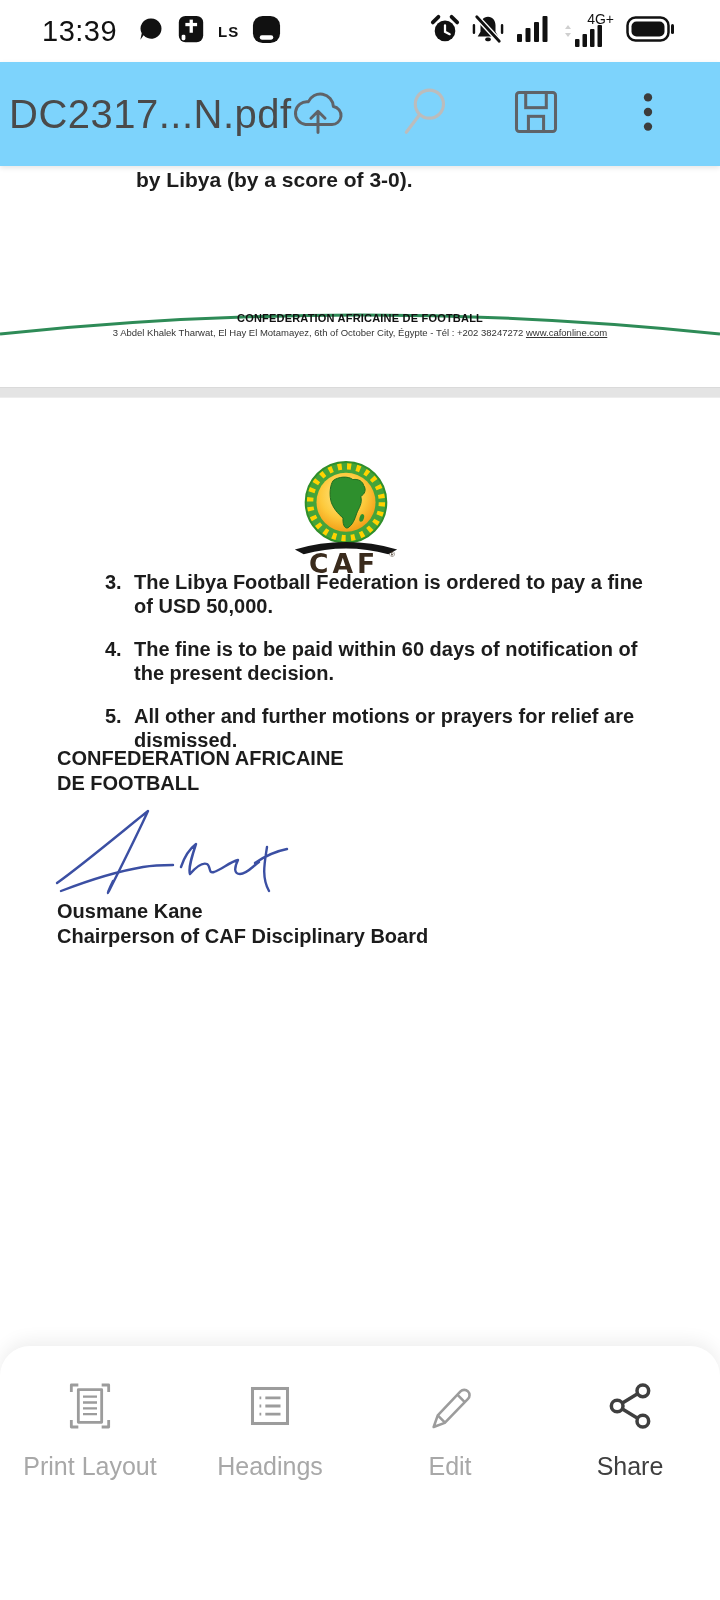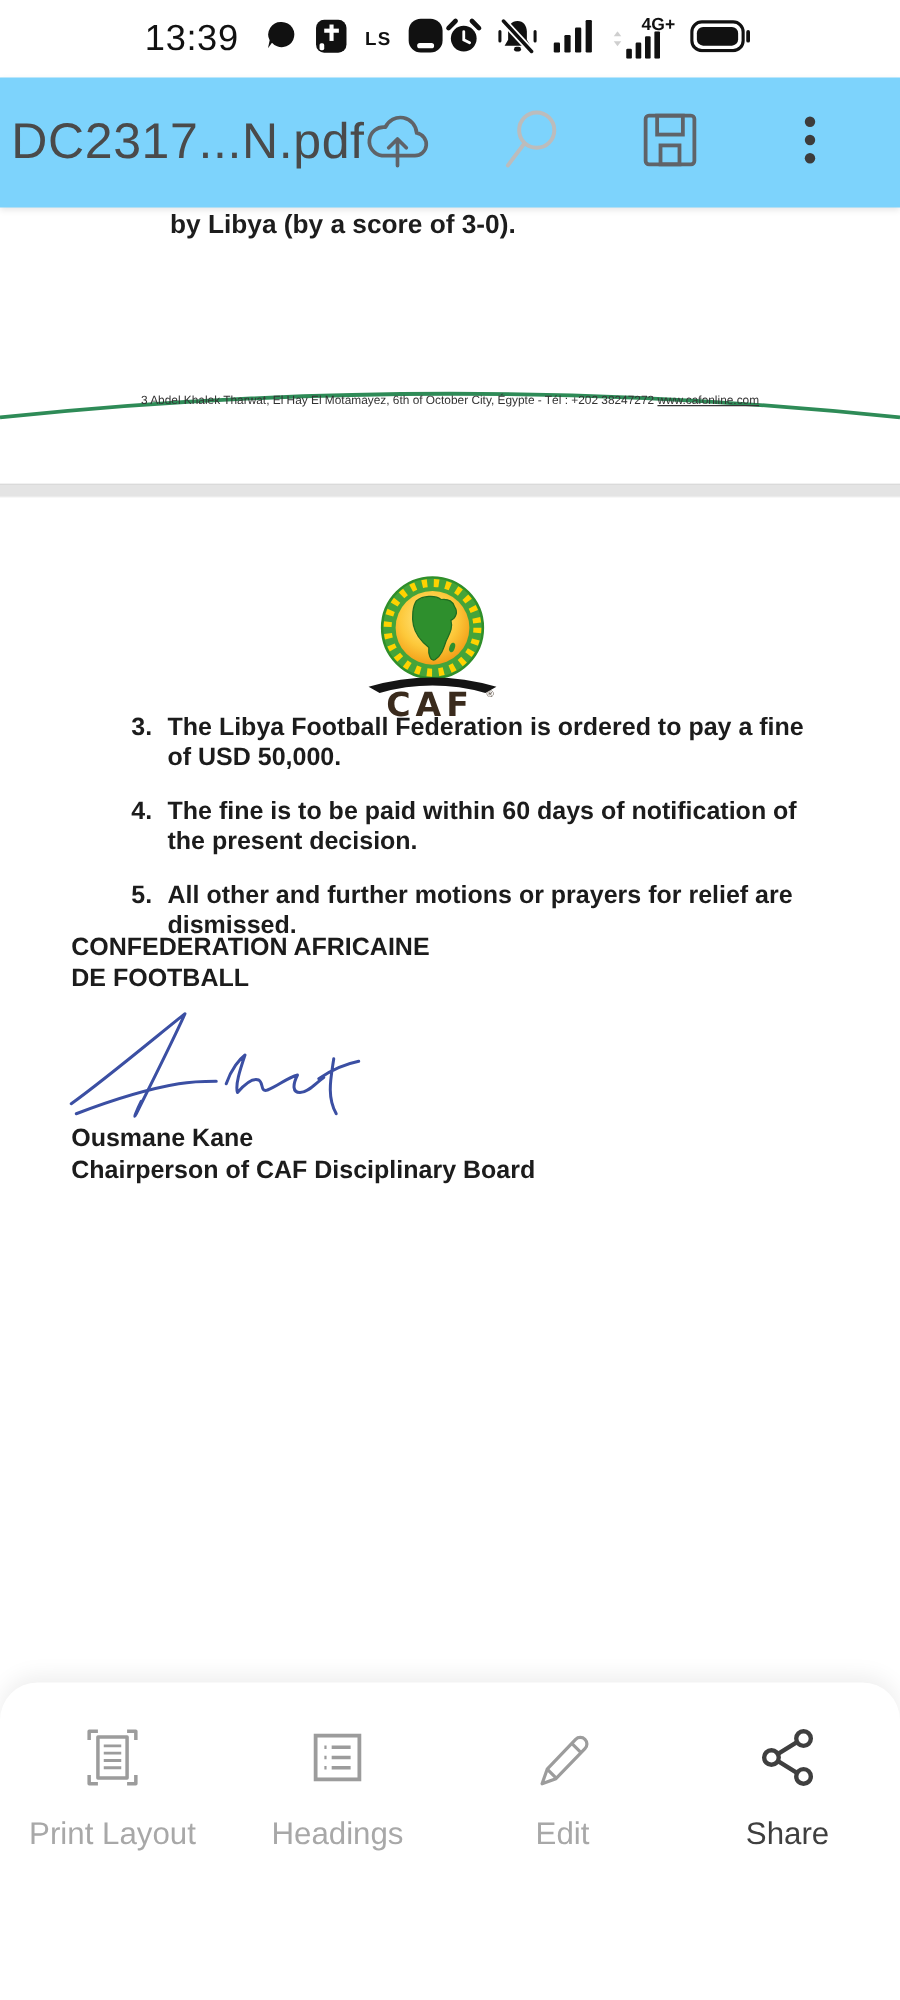--- a/index.html
+++ b/index.html
@@ -1,25 +1,25 @@
 <!DOCTYPE html>
 <html><head>
 <meta charset="utf-8">
 <style>
   * { margin:0; padding:0; box-sizing:border-box; }
   html,body { width:720px; height:1600px; background:#fff; font-family:"Liberation Sans", sans-serif; overflow:hidden; position:relative; }
 
   
   .status-bar { position:absolute; top:0; left:0; width:720px; height:62px; background:#fff;
-    display:flex; align-items:center; justify-content:center; padding:0 46px 0 42px; }
+    display:flex; align-items:center; justify-content:space-between; padding:0 46px 0 42px; }
   .sb-left, .sb-right { display:flex; align-items:center; gap:12px; }
   .sb-time { font-size:29px; color:#111; font-weight:500; letter-spacing:0.5px; margin-right:8px; }
   .sb-ls { font-size:15px; font-weight:bold; color:#111; letter-spacing:1px; }
   .sb-4g { position:relative; width:52px; height:36px; }
-  .sb-4g .lbl { position:absolute; top:-2px; right:0; font-size:14px; font-weight:bold; color:#111; }
+  .sb-4g .lbl { position:absolute; top:-2px; right:0; font-size:14px; font-weight:normal; color:#111; }
   .sb-4g svg { position:absolute; bottom:2px; left:0; }
 
   
   .toolbar { position:absolute; top:62px; left:0; width:720px; height:104px; background:#7dd3fc;
     box-shadow:0 2px 5px rgba(0,0,0,0.10); z-index:5; }
   .tb-title { position:absolute; left:9px; top:50%; transform:translateY(-50%);
     font-size:40px; color:#4a4a4a; letter-spacing:0.5px; white-space:nowrap; }
   .tb-btn { position:absolute; top:50%; transform:translateY(-50%); width:56px; height:56px;
     display:flex; align-items:center; justify-content:center; }
   .tb-cloud { left:290px; } .tb-search { left:398px; } .tb-save { left:508px; } .tb-menu { left:620px; }
@@ -162,20 +162,21 @@
     </span>
   </span>
 </div>
 
 <div class="page1">
   <div class="p1-text">by Libya (by a score of 3-0).</div>
   <svg class="p1-arc" viewBox="0 0 720 60">
     <path d="M0 46 Q360 8 720 46" fill="none" stroke="#2e8b57" stroke-width="3"></path>
   </svg>
   <div class="p1-footer">
+    <div class="org">CONFEDERATION AFRICAINE DE FOOTBALL</div>
     <div class="addr"><span>3 Abdel Khalek Tharwat, El Hay El Motamayez, 6th of October City, Égypte - Tél : +202 38247272 </span><a>www.cafonline.com</a></div>
   </div>
 </div>
 
 <div class="sep-band"></div>
 
 <div class="page2">
 
   <svg class="caf-logo" viewBox="0 0 120 122">
     <defs>

